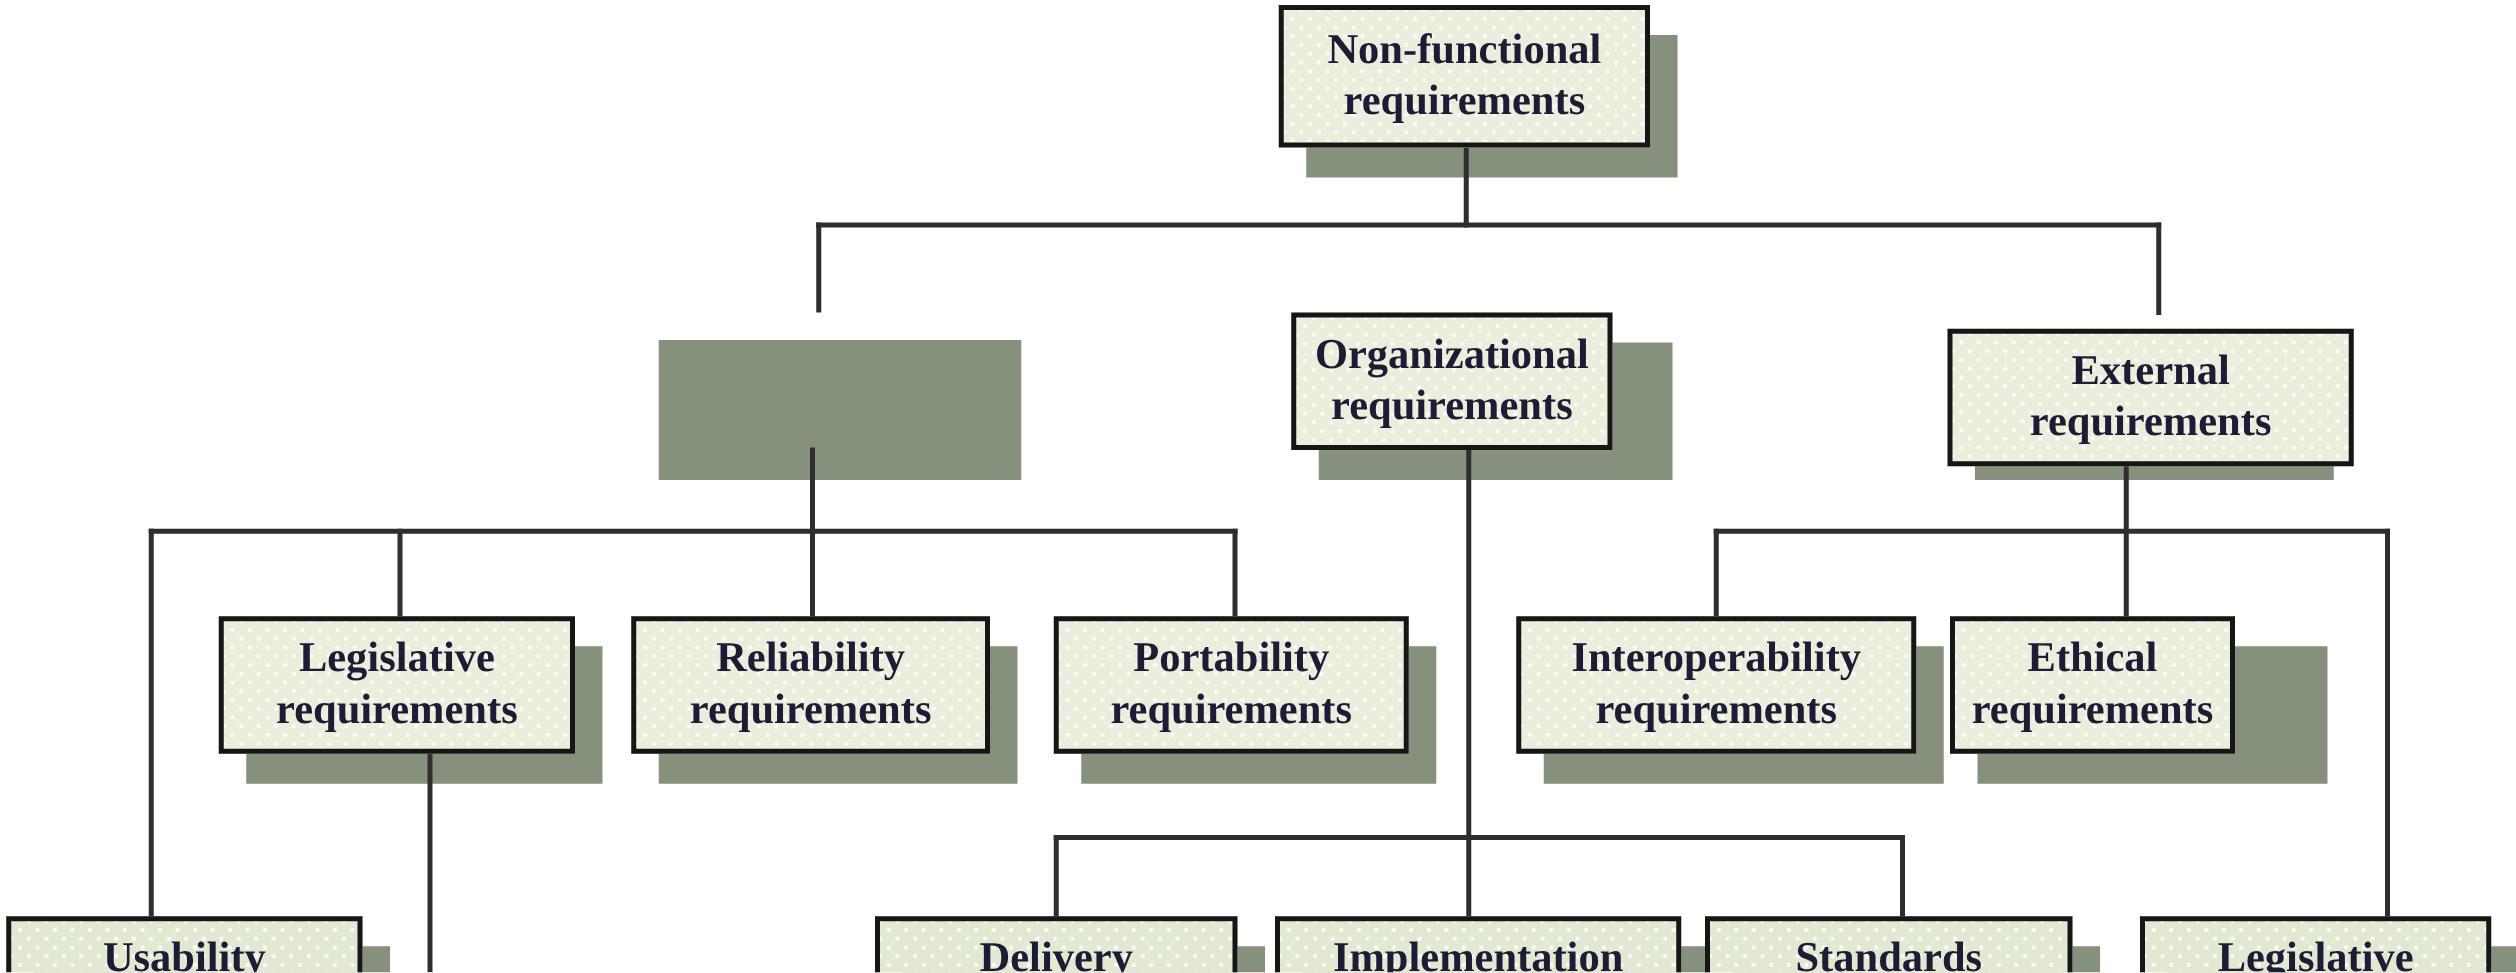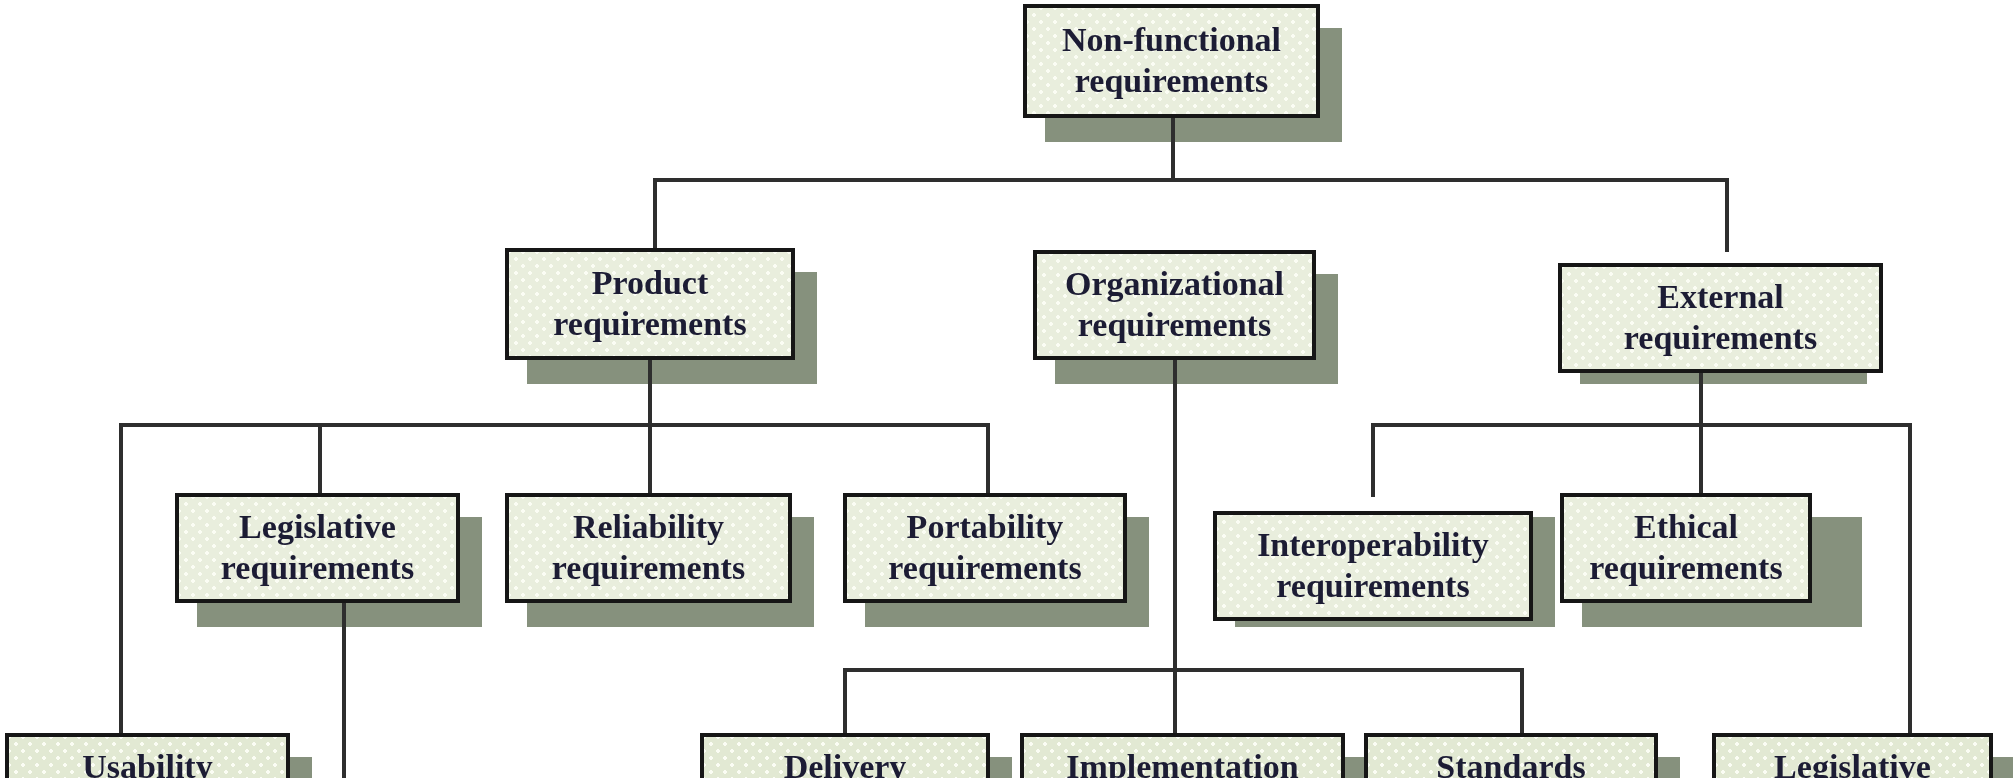--- a/index.html
+++ b/index.html
@@ -85,43 +85,40 @@
   <div class="conn" style="left:1371px;top:423px;width:541px;height:4px"></div>
   <div class="conn" style="left:1371px;top:423px;width:4px;height:74px"></div>
   <div class="conn" style="left:1908px;top:423px;width:4px;height:312px"></div>
 
   <div class="conn" style="left:342px;top:600px;width:4px;height:178px"></div>
 
   <div class="node" style="left:1023px;top:4px;width:297px;height:114px">
     <span>Non-functional requirements</span>
   </div>
 
-  <div class="node" style="left:505px;top:248px;width:290px;height:112px">
-    <span>Product requirements</span>
-  </div>
-  <div class="node" style="left:1033px;top:250px;width:283px;height:110px">
+  <div class="node" style="left:1033px;top:250px;width:257px;height:110px">
     <span>Organizational requirements</span>
   </div>
   <div class="node" style="left:1558px;top:263px;width:325px;height:110px">
     <span>External requirements</span>
   </div>
 
   <div class="node" style="left:175px;top:493px;width:285px;height:110px">
     <span>Legislative requirements</span>
   </div>
   <div class="node" style="left:843px;top:493px;width:284px;height:110px">
     <span>Portability requirements</span>
   </div>
   <div class="node" style="left:505px;top:493px;width:287px;height:110px">
     <span>Reliability requirements</span>
   </div>
-  <div class="node" style="left:1213px;top:511px;width:320px;height:110px">
+  <div class="node" style="left:1213px;top:493px;width:320px;height:110px">
     <span>Interoperability requirements</span>
   </div>
-  <div class="node" style="left:1560px;top:493px;width:252px;height:110px">
+  <div class="node" style="left:1560px;top:493px;width:228px;height:110px">
     <span>Ethical requirements</span>
   </div>
 
   <div class="node deep bottom" style="left:5px;top:733px;width:285px;height:110px">
     <span>Usability</span>
   </div>
   <div class="node deep bottom" style="left:700px;top:733px;width:290px;height:110px">
     <span>Delivery</span>
   </div>
   <div class="node deep bottom" style="left:1020px;top:733px;width:325px;height:110px">

